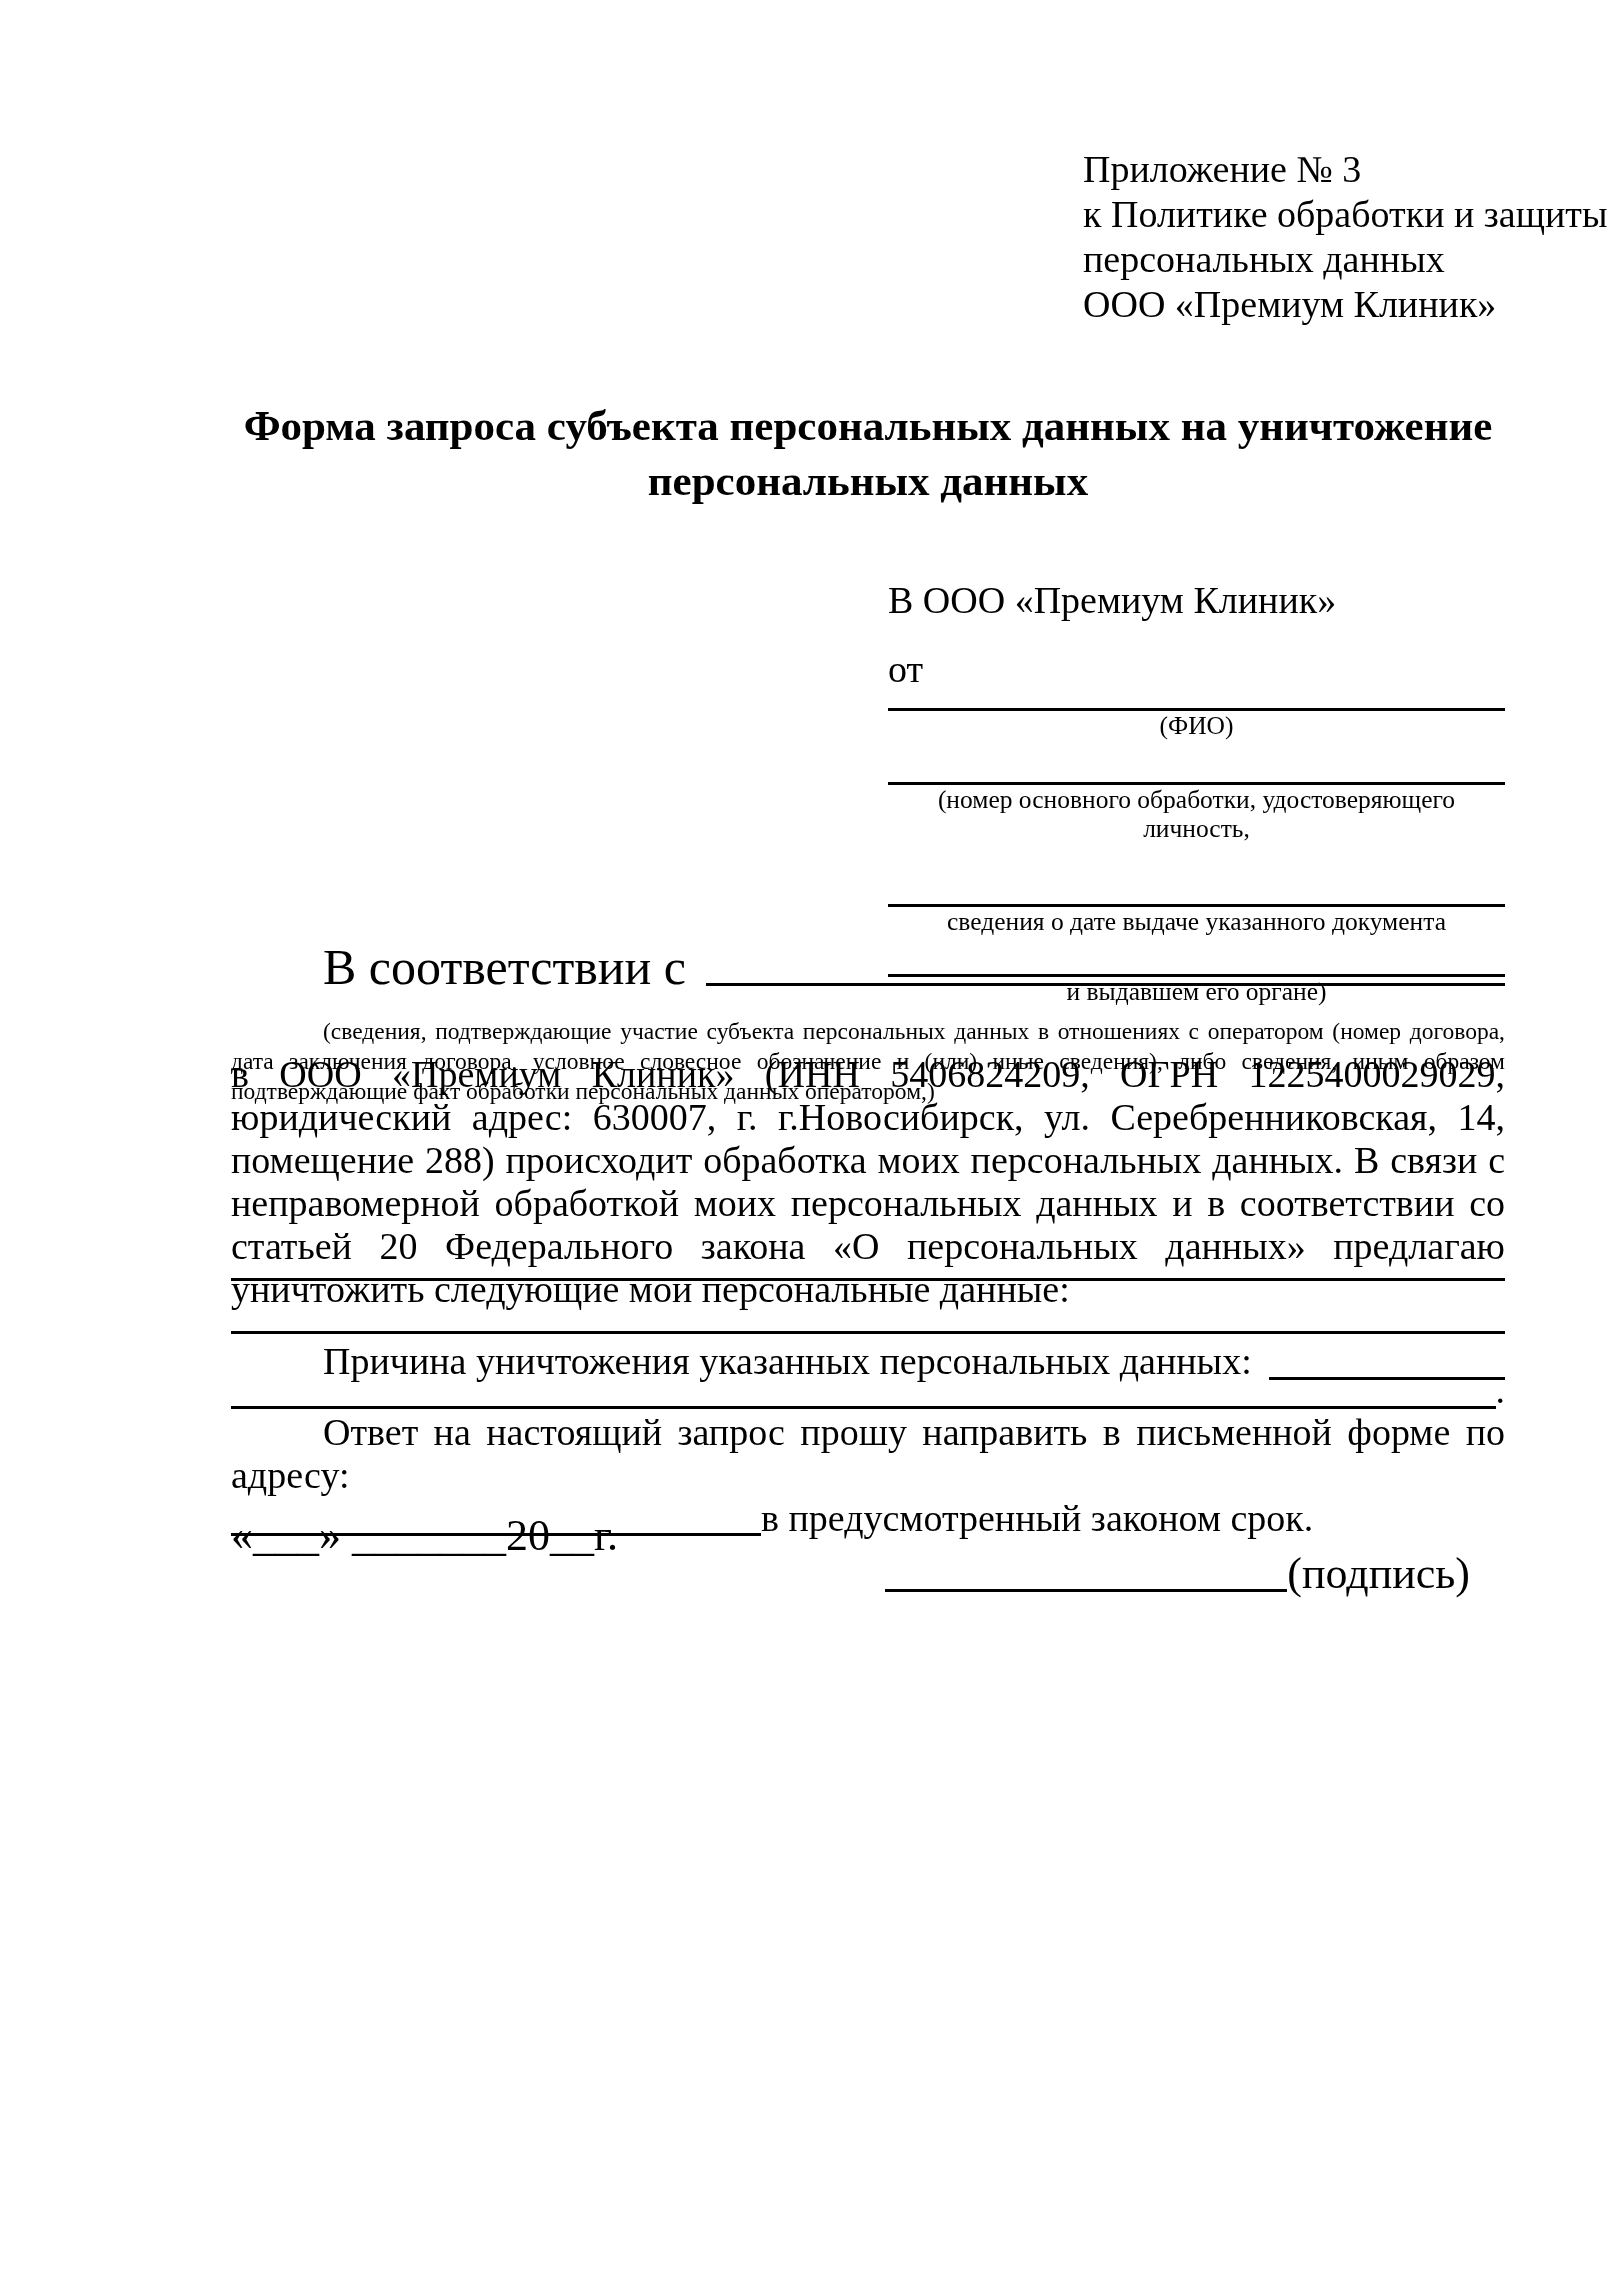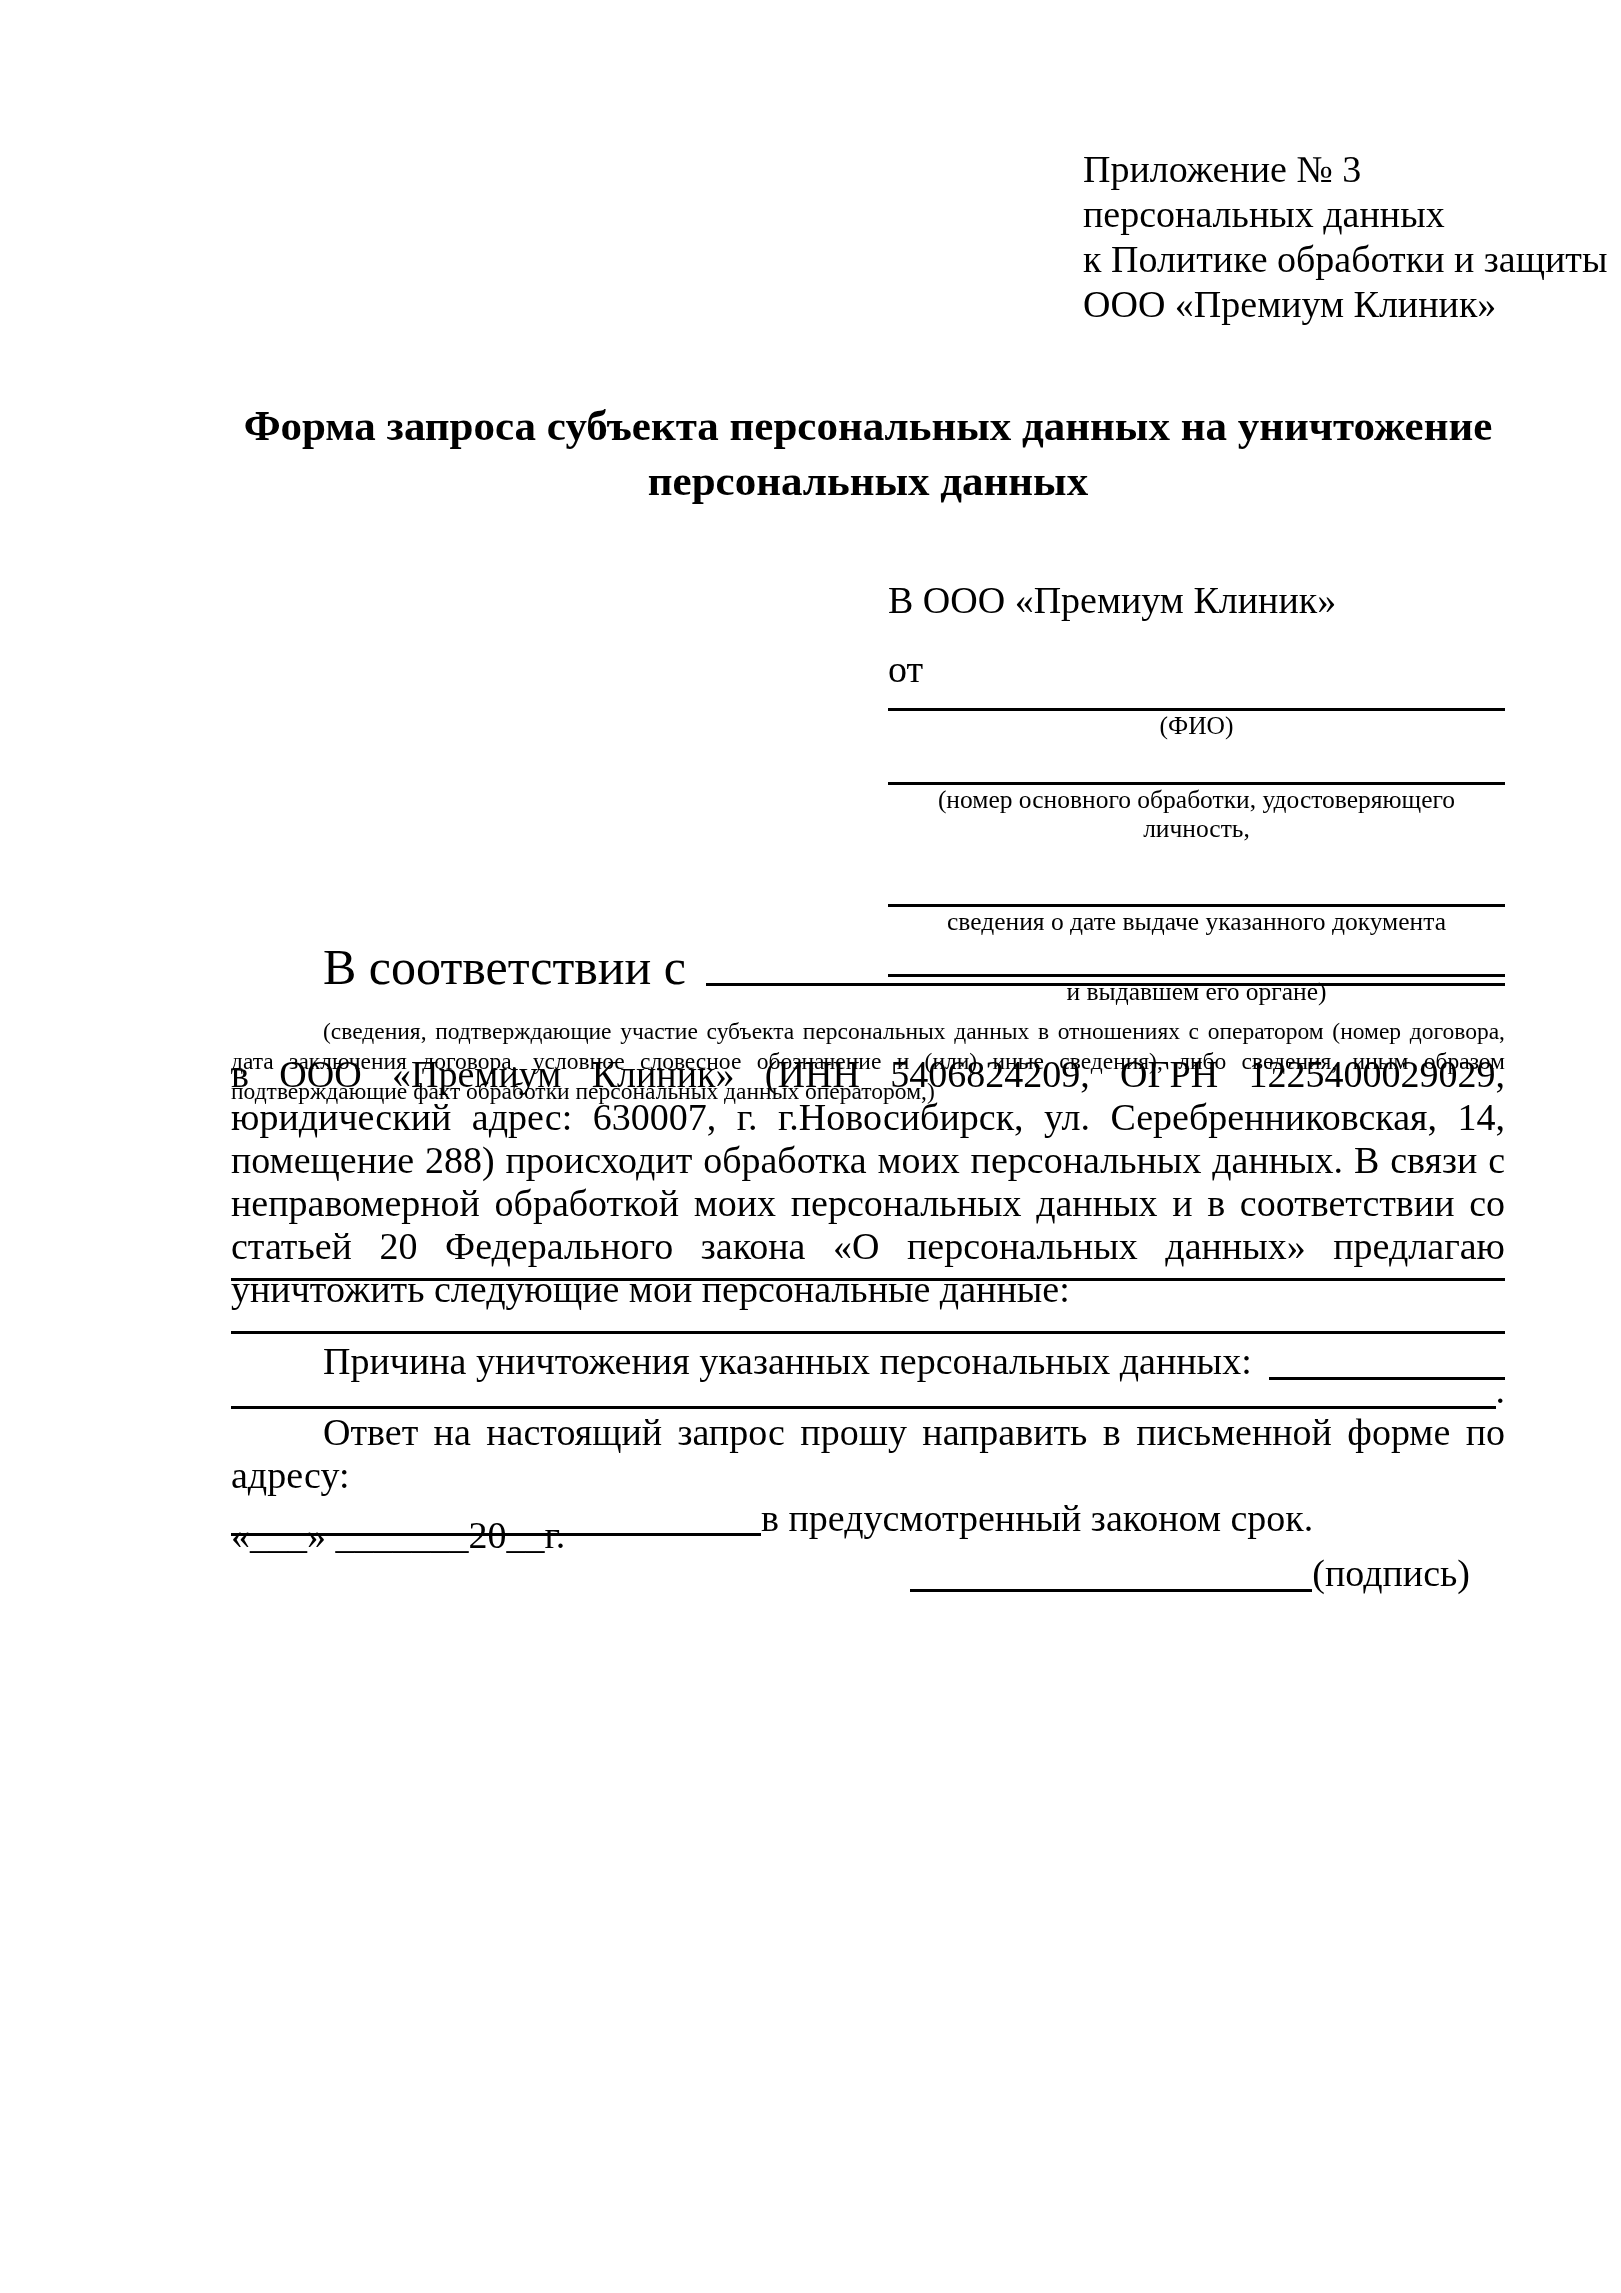--- a/index.html
+++ b/index.html
@@ -159,21 +159,21 @@
     align-self: flex-end;
     margin-bottom: 3.9px;
   }
 
   
   .footer-row {
     position: absolute;
     left: 231px;
     top: 1513px;
     width: 1274px;
-    font-size: 38px;
+    font-size: 44px;
     line-height: 45px;
     display: flex;
     justify-content: space-between;
     gap: 48px;
   }
   .sig-group { display: flex; margin-right: 35px; margin-top: 38px; }
   .sig-blank {
     width: 402px;
     flex: 0 0 auto;
     height: 0;
@@ -183,22 +183,22 @@
   }
   .nowrap { white-space: nowrap; }
 </style>
 </head>
 <body>
 
 <div class="page">
 
   <div class="appendix">
     <div>Приложение № 3</div>
+    <div>к Политике обработки и защиты</div>
     <div>персональных данных</div>
-    <div>к Политике обработки и защиты</div>
     <div>ООО «Премиум Клиник»</div>
   </div>
 
   <div class="doc-title">Форма запроса субъекта персональных данных на уничтожение персональных данных</div>
 
   <div class="addressee">
     <div>В ООО «Премиум Клиник»</div>
     <div class="from">от</div>
 
     <div class="blank b1"></div>

